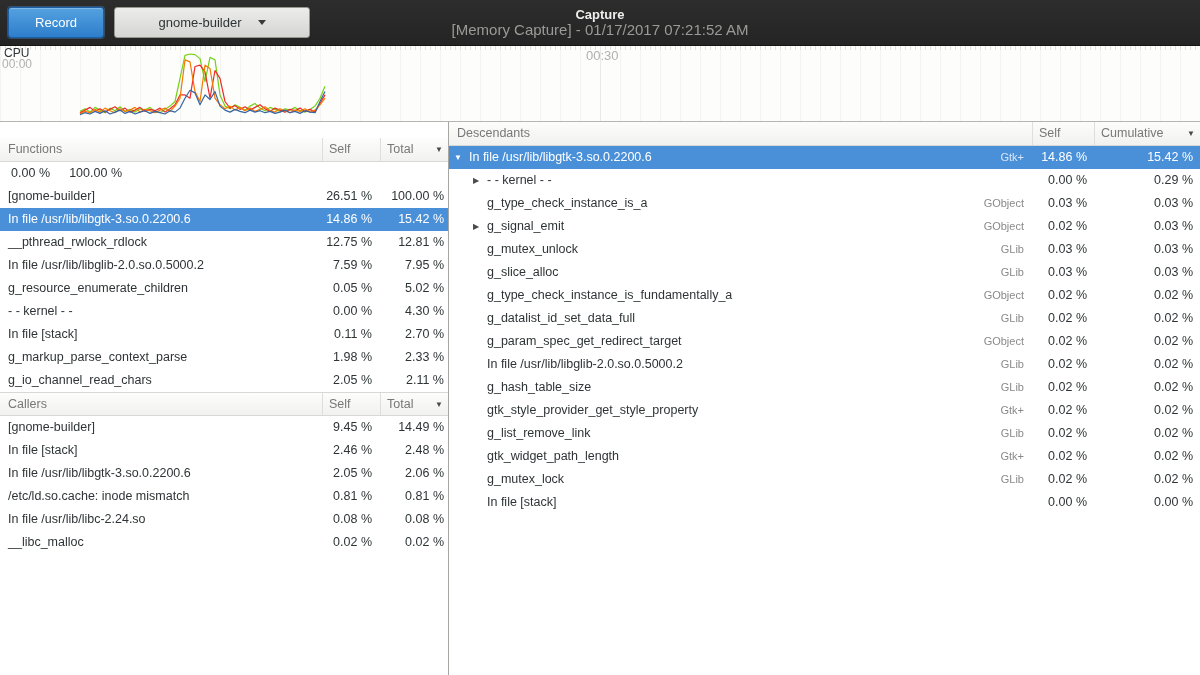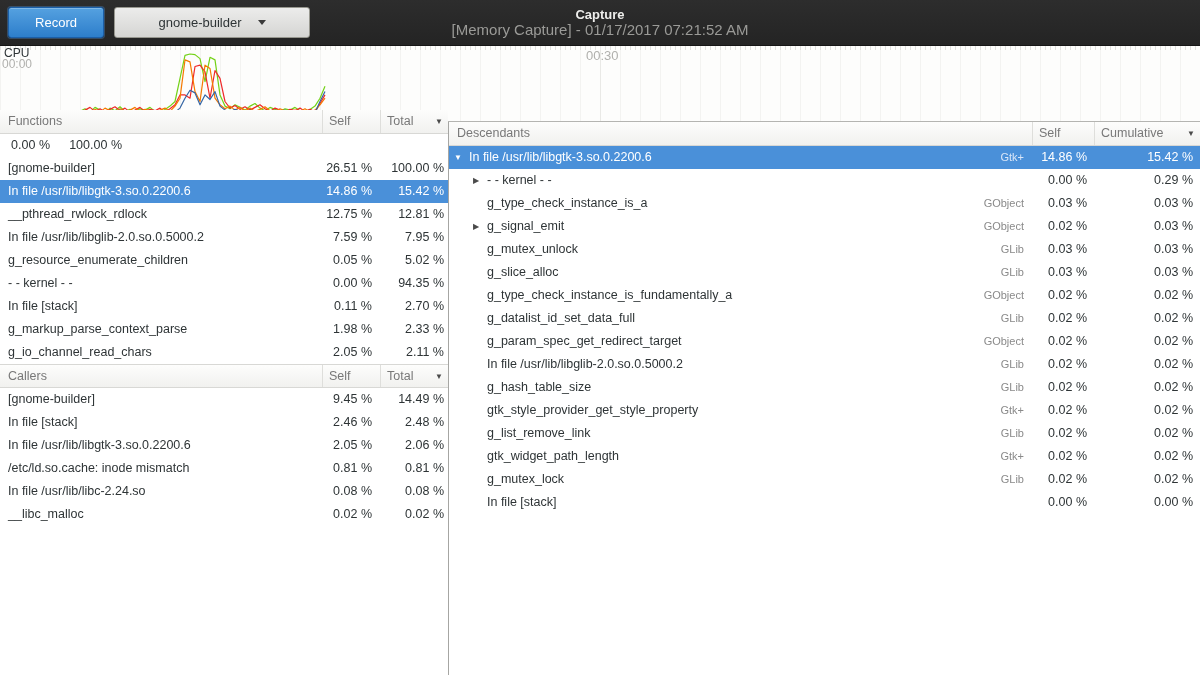--- a/index.html
+++ b/index.html
@@ -38,21 +38,21 @@
     background-image:repeating-linear-gradient(to right,#f3f3f1 0 1px,transparent 1px 20px); }
   .graph .ticks { position:absolute; left:0; right:0; top:0; height:4px;
     background:repeating-linear-gradient(to right,#e0e0dd 0 1px,transparent 1px 5px); }
   .graph .midline { position:absolute; left:600px; top:0; bottom:0; width:1px; background:#e9e9e6; }
   .cpu-label { position:absolute; left:4px; top:0; font-size:12px; color:#2e3436; }
   .time-start { position:absolute; left:2px; top:11px; font-size:12px; color:#b0b0ad; }
   .time-mid { position:absolute; left:586px; top:2px; font-size:13px; color:#b0b0ad; }
   #cpu-svg { position:absolute; left:0; top:0; }
 
   
-  .panel-left { position:absolute; left:0; top:110px; bottom:0; width:448px; background:#fff; overflow:hidden; }
+  .panel-left { position:absolute; left:0; top:138px; bottom:0; width:448px; background:#fff; overflow:hidden; }
   .pane-divider { position:absolute; left:448px; top:122px; bottom:0; width:1px; background:#a6a6a3; }
   .panel-right { position:absolute; left:449px; right:0; top:122px; bottom:0; background:#fff; overflow:hidden; }
 
   .thead { display:flex; height:24px; line-height:23px; background:linear-gradient(#fdfdfc,#f1f1ef);
     border-bottom:1px solid #d8d8d5; color:#787878; font-size:12.5px; }
   .thead.with-top { border-top:1px solid #d8d8d5; }
   .hcell { position:relative; cursor:pointer; }
   .h-name { flex:1; padding-left:8px; }
   .h-self { width:58px; border-left:1px solid #dededb; padding-left:6px; }
   .h-total { width:68px; border-left:1px solid #dededb; padding-left:6px; }
@@ -140,21 +140,21 @@
         <span class="cell c-num c-total">7.95 %</span>
       </div>
       <div class="trow">
         <span class="cell c-name">g_resource_enumerate_children</span>
         <span class="cell c-num c-self">0.05 %</span>
         <span class="cell c-num c-total">5.02 %</span>
       </div>
       <div class="trow">
         <span class="cell c-name">- - kernel - -</span>
         <span class="cell c-num c-self">0.00 %</span>
-        <span class="cell c-num c-total">94.35 %</span>
+        <span class="cell c-num c-total">4.30 %</span>
       </div>
       <div class="trow">
         <span class="cell c-name">In file [stack]</span>
         <span class="cell c-num c-self">0.11 %</span>
         <span class="cell c-num c-total">2.70 %</span>
       </div>
       <div class="trow">
         <span class="cell c-name">g_markup_parse_context_parse</span>
         <span class="cell c-num c-self">1.98 %</span>
         <span class="cell c-num c-total">2.33 %</span>

